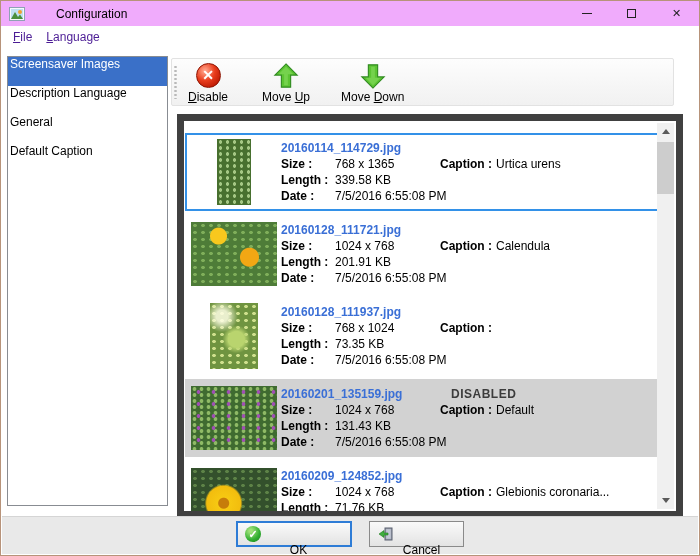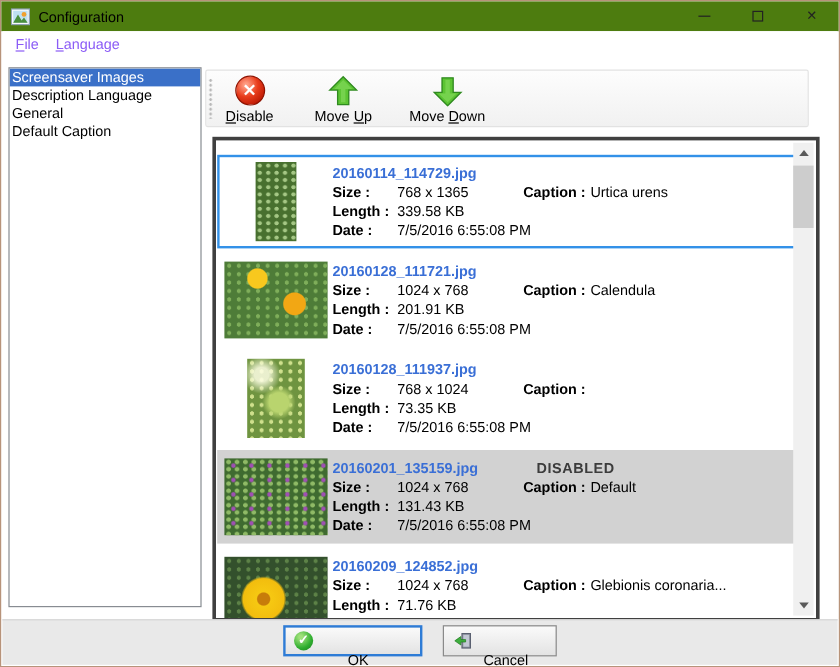--- a/index.html
+++ b/index.html
@@ -3,52 +3,52 @@
 <meta charset="utf-8">
 <style>
   * { margin:0; padding:0; box-sizing:border-box; }
   html,body { width:700px; height:556px; }
   body { font-family:"Liberation Sans", sans-serif; font-size:12px; color:#000; background:#fff; }
   #window {
     position:relative; width:700px; height:556px;
     border:1px solid #b7937a; background:#fff; overflow:hidden;
   }
   
-  .titlebar { position:absolute; left:0; top:0; right:0; height:25px; background:#4d7c0f; display:flex; align-items:center; }
+  .titlebar { position:absolute; left:0; top:0; right:0; height:25px; background:#f0abfc; display:flex; align-items:center;gap:24px; }
   .app-icon { width:16px; height:16px; margin:0 7px 0 8px; flex:0 0 auto; }
   .title-text { font-size:12px; color:#000; }
   .win-controls { position:absolute; right:0; top:0; height:25px; display:flex; }
   .win-btn { width:45px; height:25px; display:flex; align-items:center; justify-content:center; color:#222; }
   .glyph-min { display:inline-block; width:10px; border-top:1px solid #222; }
   .glyph-max { display:inline-block; width:9px; height:9px; border:1px solid #222; }
   .glyph-close { font-size:11px; color:#222; }
   
   .menubar { position:absolute; left:1px; top:25px; right:1px; height:21px; background:#fff; display:flex; align-items:center; padding-left:4px; }
-  .menu-item { padding:2px 7px; color:#8b5cf6; }
+  .menu-item { padding:2px 7px; color:#4c1d95; }
   .u { text-decoration:underline; }
   
   .sidebar { position:absolute; left:6px; top:55px; width:161px; height:450px; background:#fff; border:1px solid #888c92; overflow:hidden; }
-  .side-item { height:15px; line-height:15px; padding-left:2px; white-space:nowrap; }
+  .side-item { height:29px; line-height:15px; padding-left:2px; white-space:nowrap; }
   .side-item.selected { background:#3a70c8; color:#fff; }
   
   .toolbar { position:absolute; left:170px; top:57px; width:503px; height:48px;
     background:linear-gradient(#fdfdfd,#f1f1f1); border:1px solid #e2e2e2; border-radius:2px; }
   .grip { position:absolute; left:2px; top:6px; bottom:6px; width:3px;
     background-image:radial-gradient(circle, #b9b9b9 1px, transparent 1.4px); background-size:3px 4px; background-repeat:repeat-y; }
   .tb-btn { position:absolute; top:3px; height:42px; display:flex; flex-direction:column; align-items:center; justify-content:space-between; padding:1px 4px; }
   .tb-btn .lab { font-size:12px; line-height:12px; white-space:nowrap; }
   .tb-disable { left:12px; }
   .tb-moveup  { left:86px; }
   .tb-movedown{ left:165px; }
   .icon-disable { width:25px; height:25px; border-radius:50%;
     background:radial-gradient(circle at 35% 30%, #ff9a80 8%, #e83c1c 45%, #b71500 85%);
     border:1px solid #8e1200; color:#fff; font-weight:bold; font-size:14px; line-height:23px; text-align:center; }
   .arrow-svg { width:26px; height:26px; }
   
-  .list-panel { position:absolute; left:176px; top:113px; width:506px; height:404px; background:#fff; border:3px solid #404040; overflow:hidden; }
+  .list-panel { position:absolute; left:176px; top:113px; width:506px; height:404px; background:#fff; border:7px solid #404040; overflow:hidden; }
   .entries { position:absolute; left:1px; top:12px; width:484px; }
   .entry { width:483px; height:78px; margin-bottom:4px; display:flex; border:2px solid transparent; background:#fff; }
   .entry.selected { border-color:#3391e8; }
   .entry.disabled { background:#d2d2d2; }
   .thumb-wrap { width:94px; flex:0 0 auto; display:flex; align-items:center; justify-content:center; }
   .info { flex:1; padding-top:5px; position:relative; }
   .r { height:16px; position:relative; }
   .r span { position:absolute; top:0; line-height:16px; white-space:nowrap; }
   .c1 { left:0; } .c2 { left:54px; } .c3 { left:159px; } .c4 { left:215px; }
   .lbl { font-weight:bold; }

